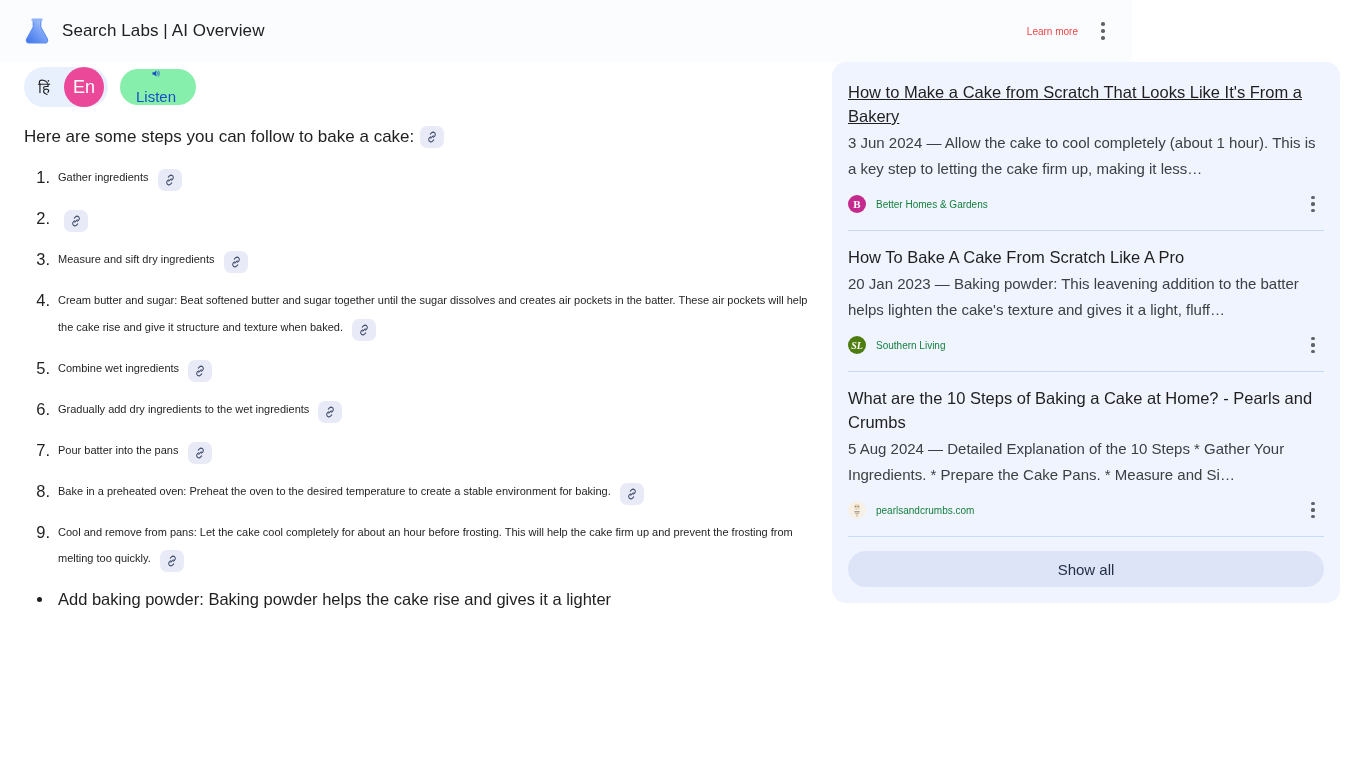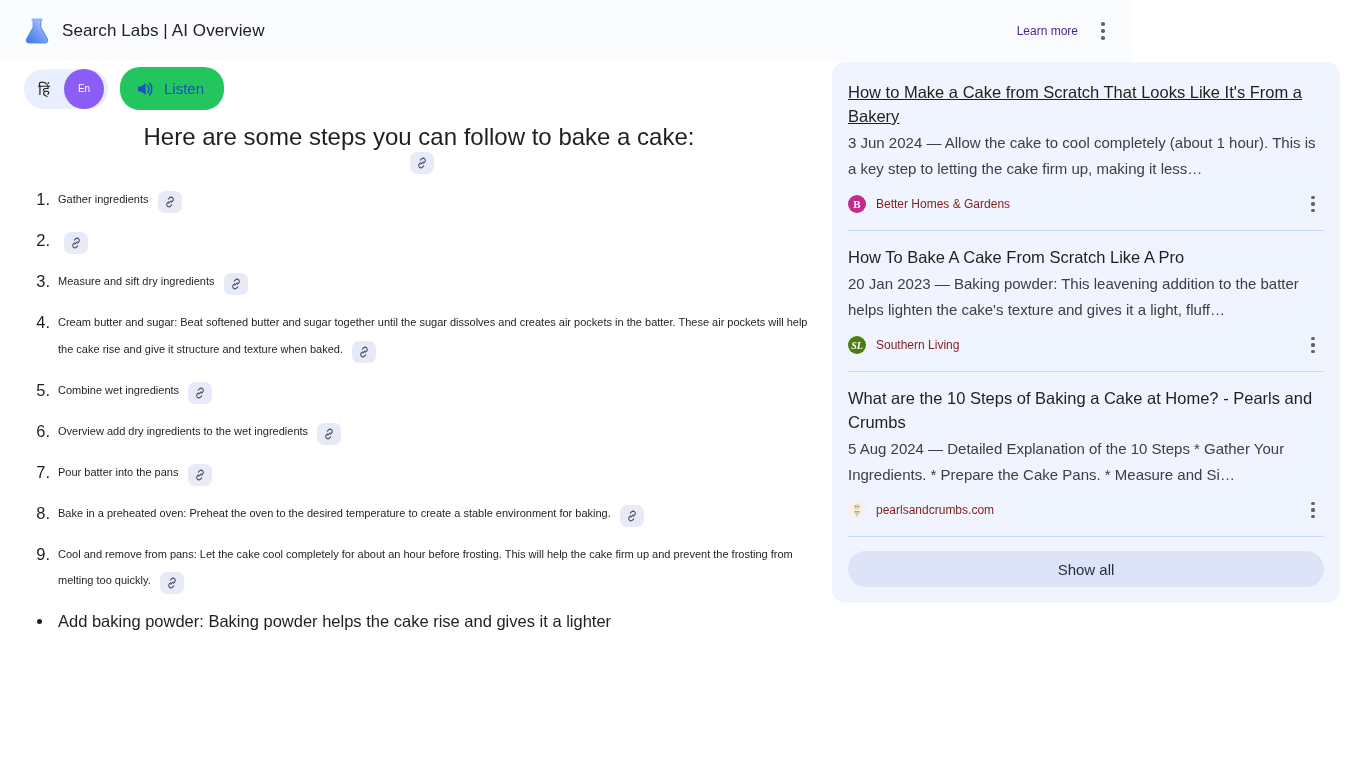--- a/index.html
+++ b/index.html
@@ -51,22 +51,22 @@
   }
 
   .topbar-right {
     margin-left: auto;
     display: flex;
     align-items: center;
     gap: 14px;
   }
 
   .learn-more {
-    font-size: 12px;
-    color: #4c1d95;
+    font-size: 10px;
+    color: #ef4444;
     cursor: pointer;
     white-space: nowrap;
   }
 
   .kebab {
     width: 22px;
     height: 26px;
     display: flex;
     flex-direction: column;
     align-items: center;
@@ -108,61 +108,61 @@
     height: 40px;
     border-radius: 50%;
     display: flex;
     align-items: center;
     justify-content: center;
     font-size: 15px;
     color: #1f1f1f;
     cursor: pointer;
   }
   .lang-opt.active {
-    background: #8b5cf6;
+    background: #ec4899;
     color: #ffffff;
-    font-size: 10px;
+    font-size: 18px;
   }
 
   .listen-btn {
-    height: 43px;
-    background: #22c55e;
+    height: 36px;
+    background: #86efac;
     border-radius: 20px;
     display: flex;
     align-items: center;
     gap: 10px;
     padding: 0 20px 0 16px;
     cursor: pointer;
     border: none;
     font-family: inherit;
+    flex-direction: column;
   }
   .listen-label {
     font-size: 15px;
     color: #1a4fc4;
   }
   .speaker-icon { width: 18px; height: 18px; display: block; }
 
   
   .main {
     position: absolute;
     top: 122px;
     left: 24px;
     width: 790px;
   }
 
   .section-heading {
-    font-size: 24px;
+    font-size: 17px;
     font-weight: 400;
     color: #1f1f1f;
     line-height: 30px;
     display: flex;
     align-items: center;
     flex-wrap: wrap;
     gap: 0;
-    flex-direction: column;
   }
 
   ol.steps {
     list-style: none;
     counter-reset: step;
     margin-top: 12px;
   }
   ol.steps > li {
     counter-increment: step;
     position: relative;
@@ -272,22 +272,22 @@
     font-size: 11px;
     font-weight: 700;
     color: #ffffff;
     overflow: hidden;
   }
   .favicon.bhg  { background: #c42a8e; font-family: "Liberation Serif", serif; }
   .favicon.sl   { background: #4d7c0f; font-size: 10px; font-family: "Liberation Serif", serif; font-style: italic; }
   .favicon.pc   { background: #f6efe6; }
 
   .source-name {
-    font-size: 12px;
-    color: #7f1d1d;
+    font-size: 10px;
+    color: #15803d;
     margin-left: 10px;
     white-space: nowrap;
     overflow: hidden;
     text-overflow: ellipsis;
   }
 
   .source-kebab {
     margin-left: auto;
     width: 22px;
     height: 24px;
@@ -416,21 +416,21 @@
     </li>
     <li>
       <span>Combine wet ingredients</span>
       <span class="link-chip">
         <svg viewBox="0 0 14 14">
             <path d="M5.6 8.4 L8.4 5.6 M5.0 3.6 L6.4 2.2 A2.6 2.6 0 0 1 10.1 5.9 L8.7 7.3 M5.3 6.7 L3.9 8.1 A2.6 2.6 0 0 0 7.6 11.8 L9.0 10.4" stroke="#3b4a66" stroke-width="1.2" fill="none" stroke-linecap="round"></path>
           </svg>
       </span>
     </li>
     <li>
-      <span>Overview add dry ingredients to the wet ingredients</span>
+      <span>Gradually add dry ingredients to the wet ingredients</span>
       <span class="link-chip">
         <svg viewBox="0 0 14 14">
             <path d="M5.6 8.4 L8.4 5.6 M5.0 3.6 L6.4 2.2 A2.6 2.6 0 0 1 10.1 5.9 L8.7 7.3 M5.3 6.7 L3.9 8.1 A2.6 2.6 0 0 0 7.6 11.8 L9.0 10.4" stroke="#3b4a66" stroke-width="1.2" fill="none" stroke-linecap="round"></path>
           </svg>
       </span>
     </li>
     <li>
       <span>Pour batter into the pans</span>
       <span class="link-chip">
         <svg viewBox="0 0 14 14">

